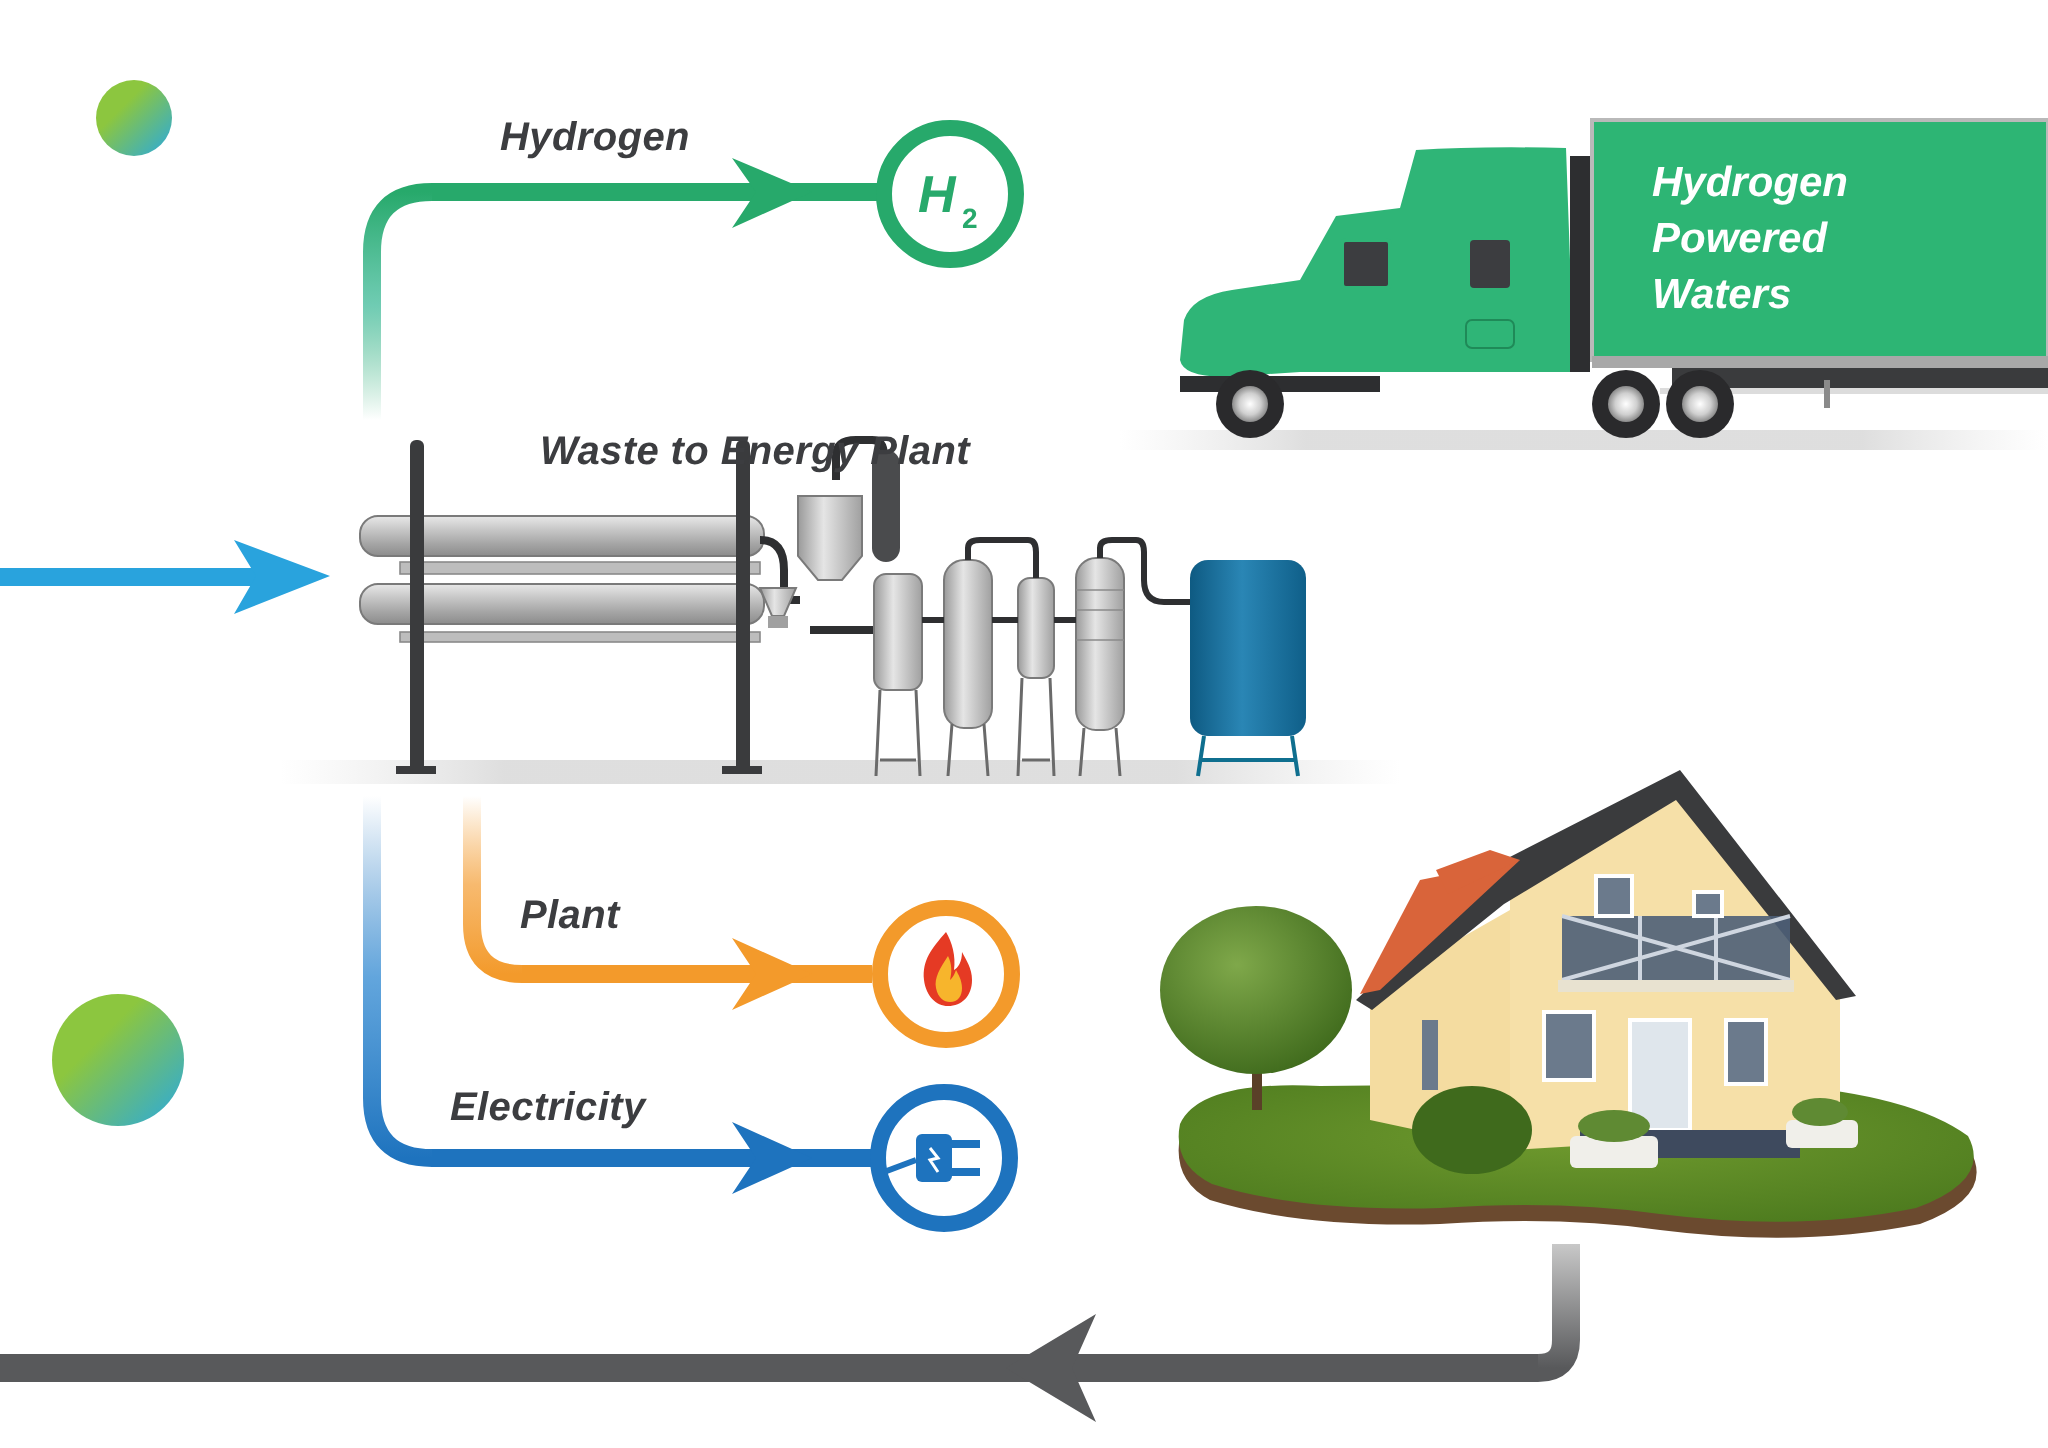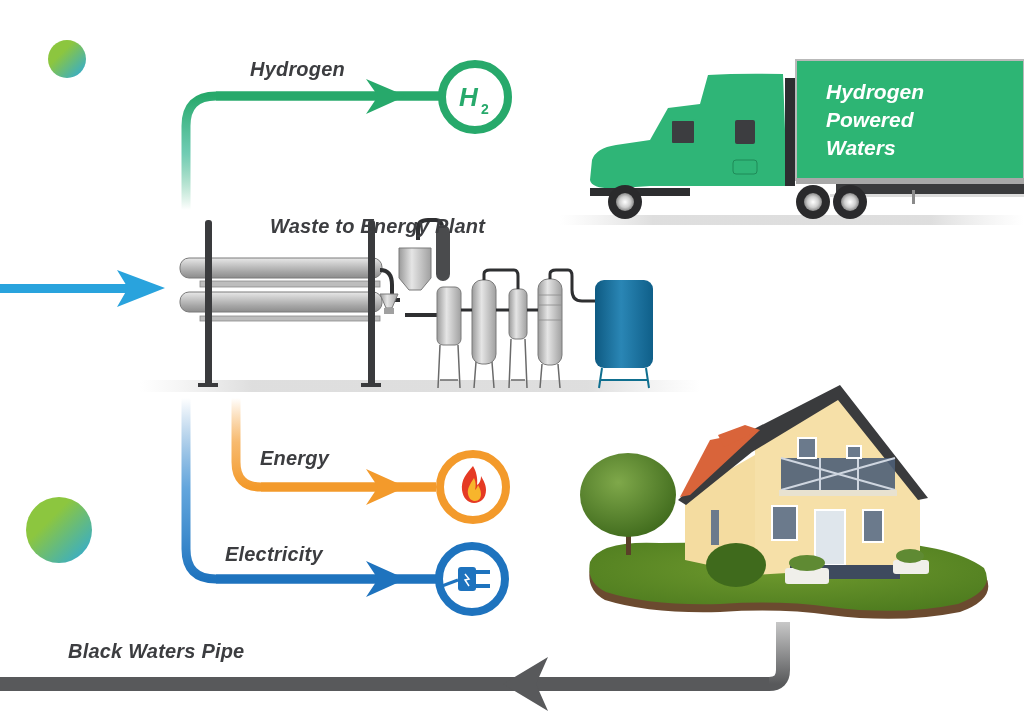--- a/index.html
+++ b/index.html
@@ -220,22 +220,21 @@
     <ellipse cx="807" cy="563" rx="18" ry="8" fill="#5f8a33"></ellipse>
     <rect x="893" y="560" width="36" height="14" rx="3" fill="#f0efea"></rect>
     <ellipse cx="910" cy="556" rx="14" ry="7" fill="#5f8a33"></ellipse>
     <ellipse cx="736" cy="565" rx="30" ry="22" fill="#3f6a1c"></ellipse>
   </g>
 </svg>
 
 
 <div class="lbl" style="left:250px; top:58px;">Hydrogen</div>
 <div class="lbl" style="left:270px; top:187px;margin-top:28px;">Waste to Energy Plant</div>
-<div class="lbl" style="left:260px; top:447px;">Energy</div>
+<div class="lbl" style="left:260px; top:447px;">Plant</div>
 <div class="lbl" style="left:225px; top:543px;font-style:italic;">Electricity</div>
-<div class="lbl" style="left:68px; top:640px;">Black Waters Pipe</div>
 
 <div class="truck-text">
   <div>Hydrogen</div>
   <div>Powered</div>
   <div>Waters</div>
 </div>
 </div>
 
 </body></html>

